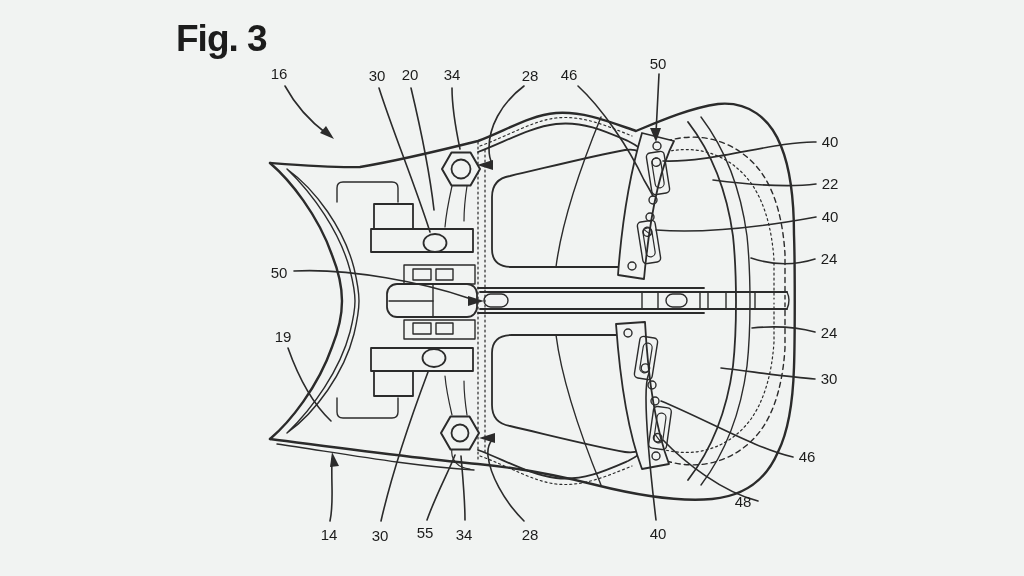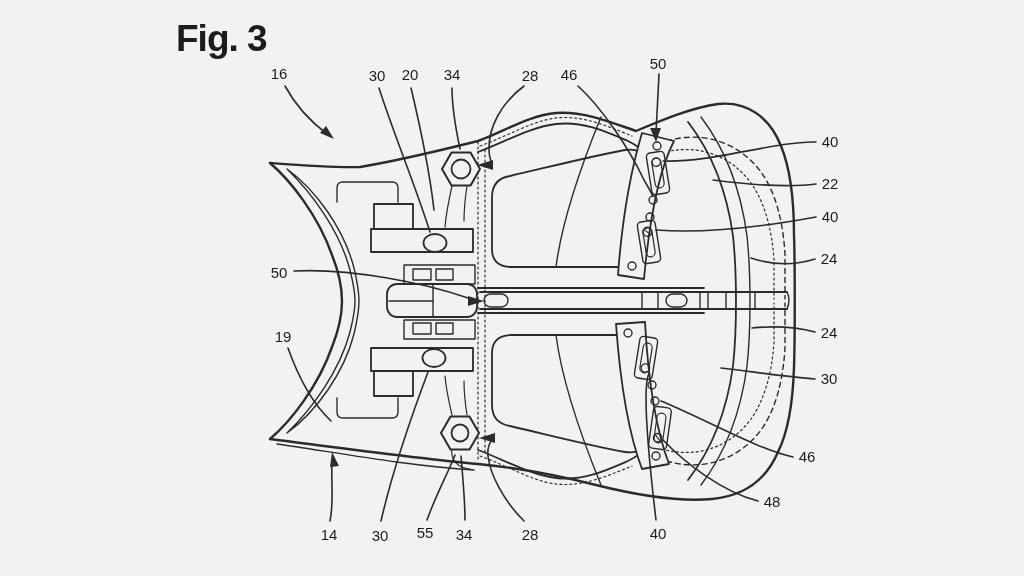--- a/index.html
+++ b/index.html
@@ -223,21 +223,21 @@
     <span class="ref" style="left:569px;top:74px">46</span>
     <span class="ref" style="left:658px;top:63px">50</span>
 
     <span class="ref" style="left:830px;top:141px">40</span>
     <span class="ref" style="left:830px;top:183px">22</span>
     <span class="ref" style="left:830px;top:216px">40</span>
     <span class="ref" style="left:829px;top:258px">24</span>
     <span class="ref" style="left:829px;top:332px">24</span>
     <span class="ref" style="left:829px;top:378px">30</span>
     <span class="ref" style="left:807px;top:456px">46</span>
-    <span class="ref" style="left:772px;top:501px">48</span>
+    <span class="ref" style="left:743px;top:501px">48</span>
 
     <span class="ref" style="left:329px;top:534px">14</span>
     <span class="ref" style="left:380px;top:535px">30</span>
     <span class="ref" style="left:425px;top:532px">55</span>
     <span class="ref" style="left:464px;top:534px">34</span>
     <span class="ref" style="left:530px;top:534px">28</span>
     <span class="ref" style="left:658px;top:533px">40</span>
 
     <span class="ref" style="left:279px;top:272px">50</span>
     <span class="ref" style="left:283px;top:336px">19</span>

